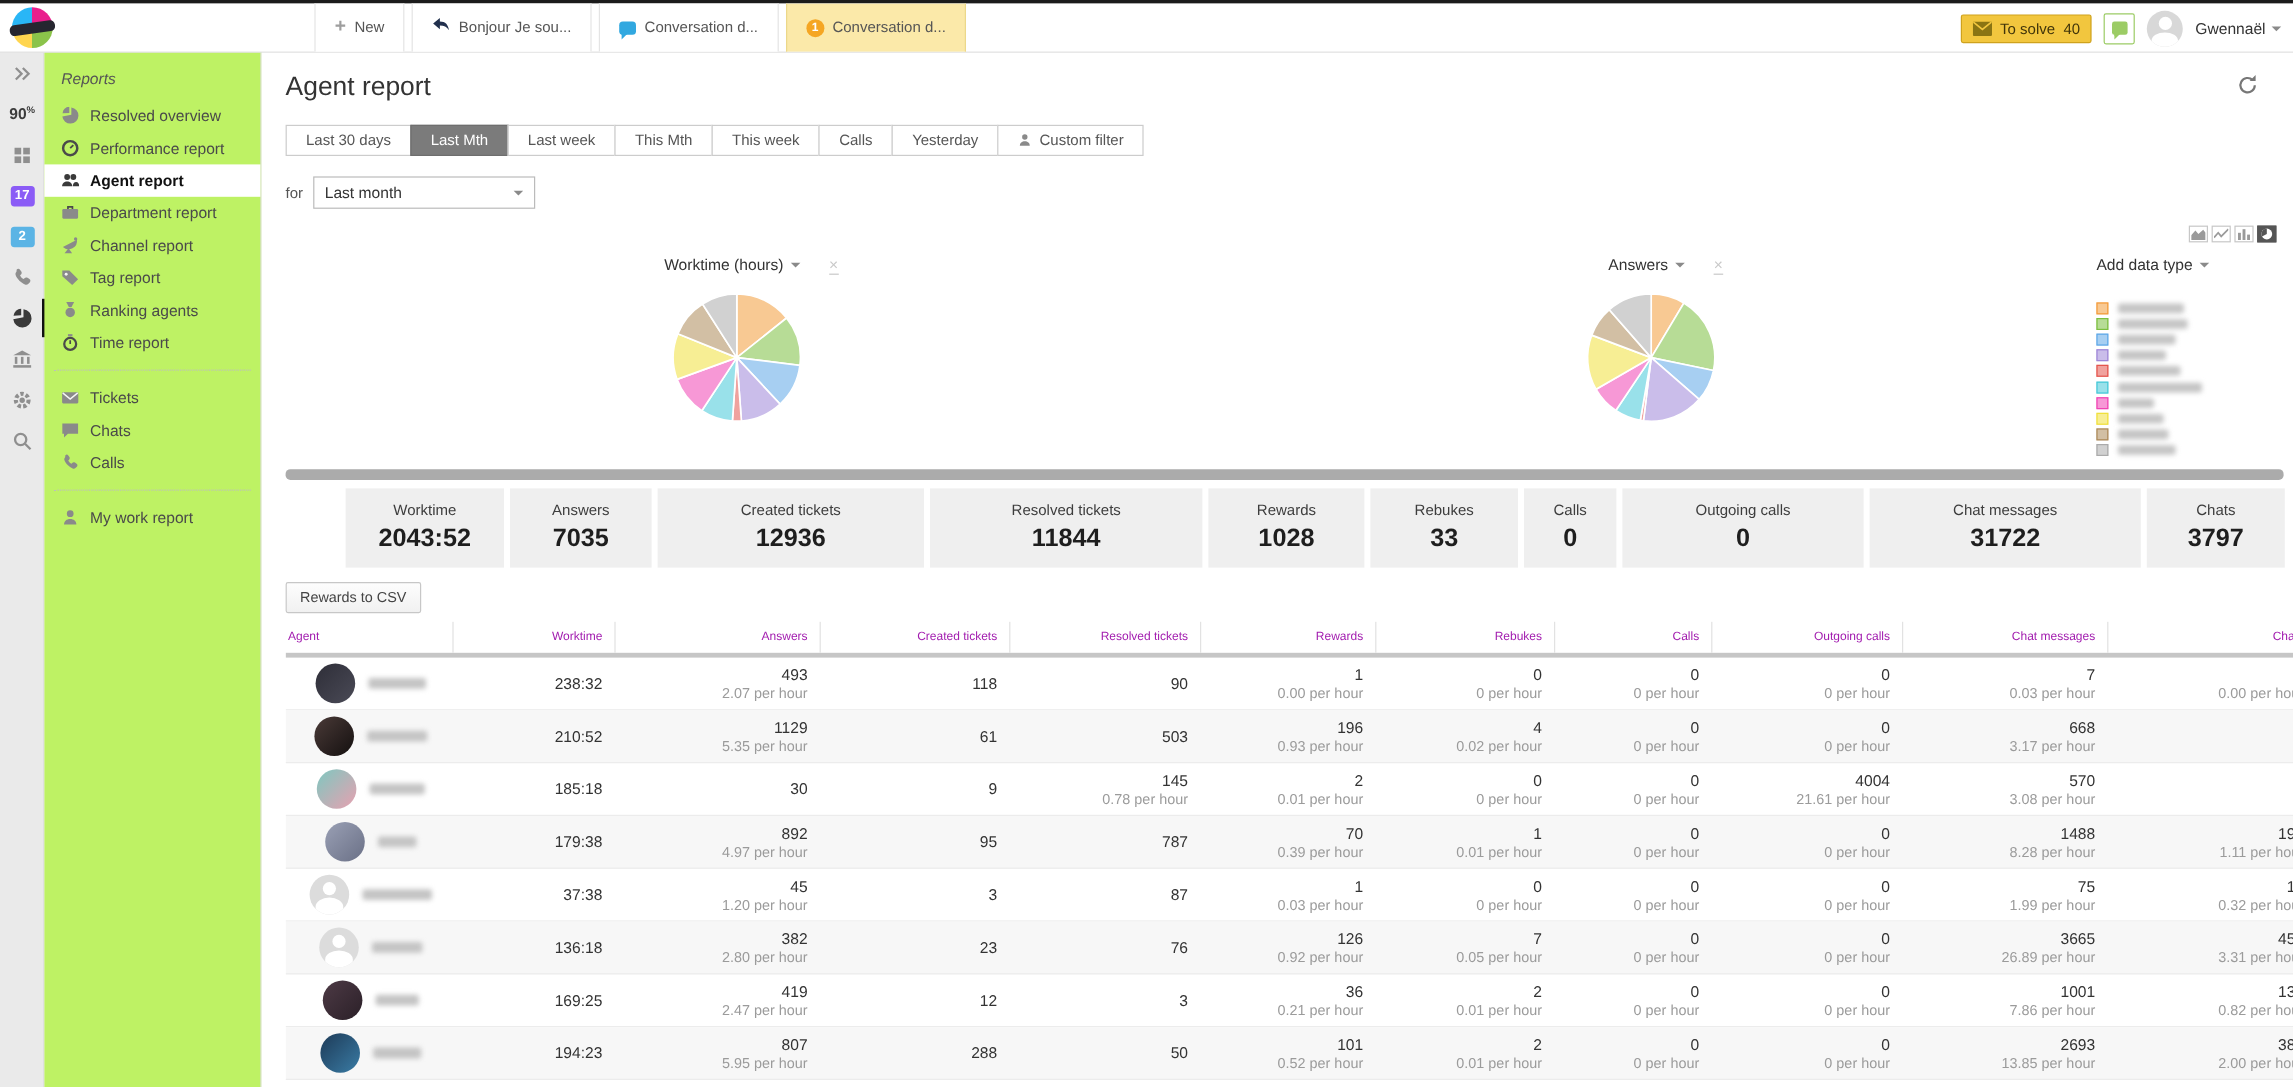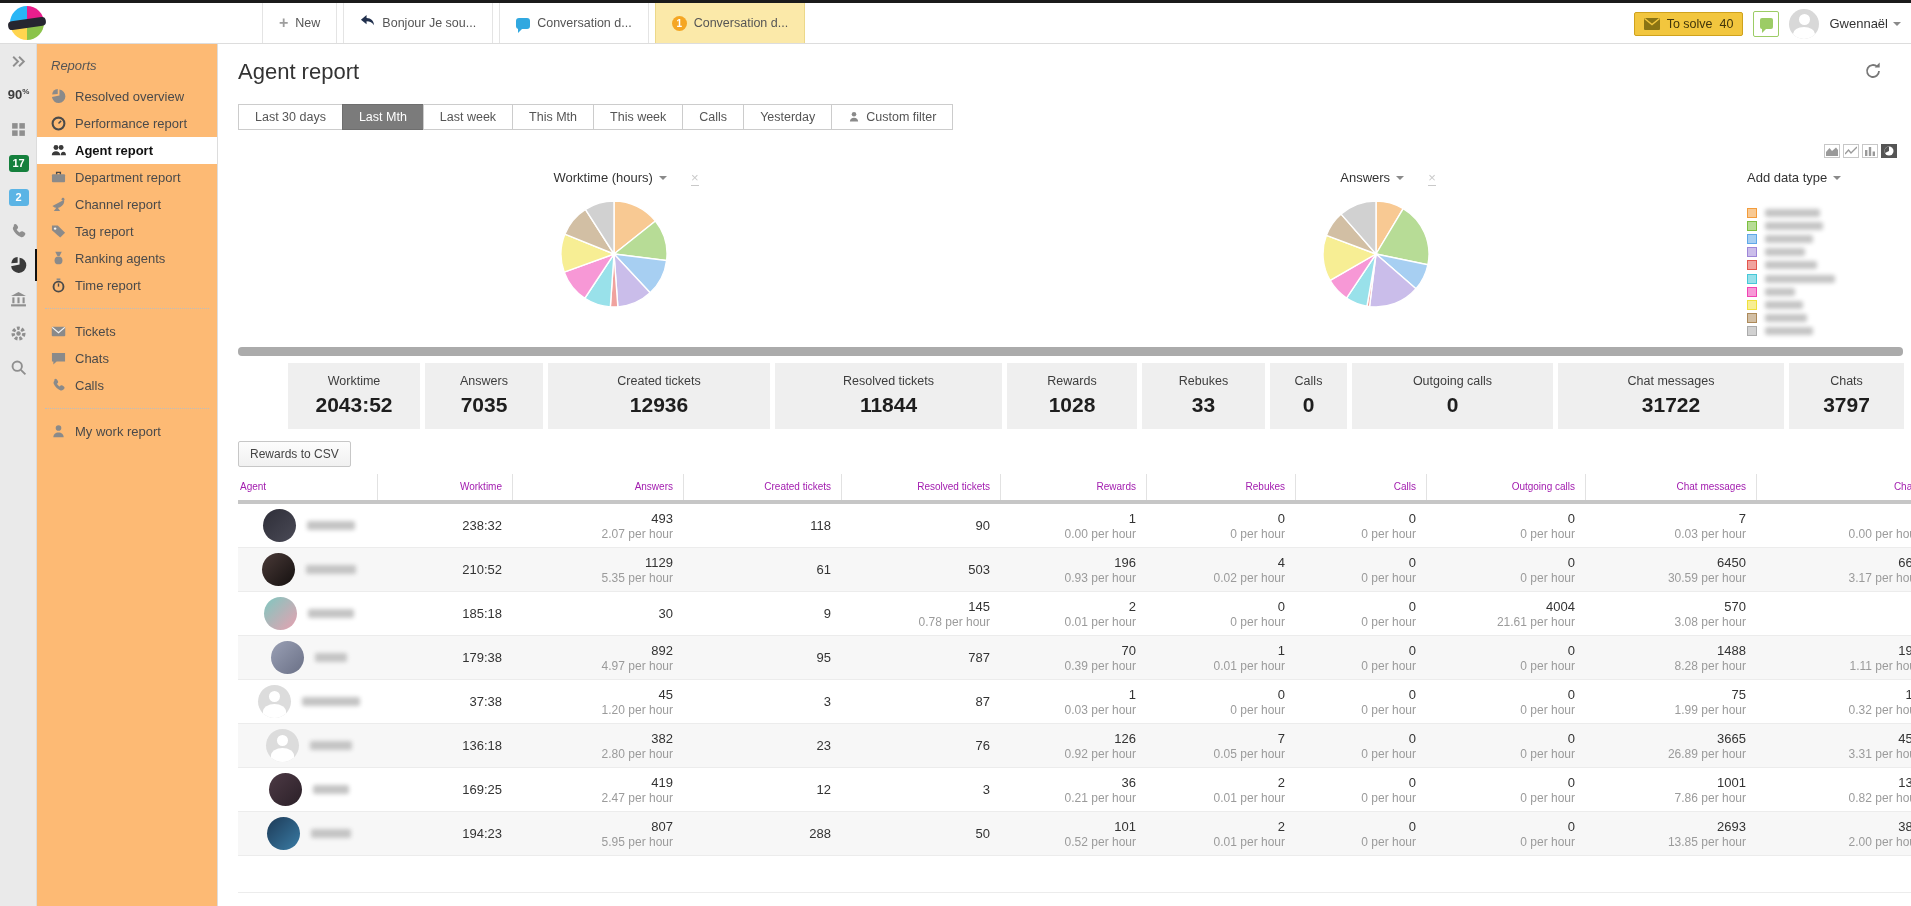--- a/index.html
+++ b/index.html
@@ -36,21 +36,21 @@
   .iconbar { position:absolute; left:0; top:44px; bottom:0; width:37px; background:#eaeaea; border-right:1px solid #dcdcdc; }
   .ib-item { width:37px; height:34px; display:flex; align-items:center; justify-content:center; color:#8f8f8f; cursor:pointer; position:relative; }
   .ib-item svg { width:17px; height:17px; fill:#8f8f8f; }
   .ib-item.active svg { fill:#3a3a3a; }
   .ib-item.active::after { content:""; position:absolute; right:-1px; top:1px; bottom:1px; width:3px; background:#111; }
   .ib-pct { font-size:13px; font-weight:bold; color:#3c3c3c; cursor:default; }
   .ib-pct sup { font-size:8px; }
   .ib-badge { width:20px; height:17px; border-radius:3px; color:#fff; font-size:11px; font-weight:bold; display:flex; align-items:center; justify-content:center; cursor:pointer; }
 
   
-  .sidepanel { position:absolute; left:37px; top:44px; bottom:0; width:181px; background:#fdba74; border-right:1px solid #ddd; padding:10px 0; }
+  .sidepanel { position:absolute; left:37px; top:44px; bottom:0; width:181px; background:#bef264; border-right:1px solid #ddd; padding:10px 0; }
   .sp-header { font-style:italic; font-size:13px; color:#555; padding:4px 14px 10px; }
   .sp-item { display:flex; align-items:center; gap:9px; padding:6px 14px; font-size:13px; color:#4a4a4a; cursor:pointer; }
   .sp-item svg { width:15px; height:15px; fill:#8a8a8a; flex:0 0 auto; }
   .sp-item.active { font-weight:bold; color:#111; background:#fff; }
   .sp-item.active svg { fill:#3a3a3a; }
   .sp-divider { border-top:1px dotted #bdbdbd; margin:9px 8px; }
 
   
   .main { position:absolute; left:218px; top:44px; right:0; bottom:0; background:#fff; padding:0 0 0 20px; overflow:hidden; }
   .title-row { display:flex; align-items:center; justify-content:space-between; margin-top:15px; padding-right:26px; }
@@ -177,21 +177,21 @@
       <span style="display: inline-flex;">
         <svg viewBox="0 0 16 16">
           <rect x="2" y="2" width="5.2" height="5.2"></rect>
           <rect x="8.8" y="2" width="5.2" height="5.2"></rect>
           <rect x="2" y="8.8" width="5.2" height="5.2"></rect>
           <rect x="8.8" y="8.8" width="5.2" height="5.2"></rect>
         </svg>
       </span>
     </div>
     <div class="ib-item">
-      <span class="ib-badge" style="background: #15803d;">17</span>
+      <span class="ib-badge" style="background: #8b5cf6;">17</span>
     </div>
     <div class="ib-item">
       <span class="ib-badge" style="background: rgb(91, 180, 229);">2</span>
     </div>
     <div class="ib-item">
       <span style="display: inline-flex;">
         <svg viewBox="0 0 16 16">
           <path d="M3.7 1.4c.8-.8 2-.7 2.6.2l1 1.5c.5.8.4 1.8-.3 2.4l-.7.6c.6 1.2 1.7 2.3 2.9 2.9l.6-.7c.6-.7 1.6-.8 2.4-.3l1.5 1c.9.6 1 1.8.2 2.6l-1 1c-.7.7-1.8 1-2.7.6C7.1 12 4 8.9 2.9 6c-.4-1-.1-2 .6-2.7z"></path>
         </svg>
       </span>
@@ -392,20 +392,27 @@
         <span style="display: inline-flex;">
           <svg viewBox="0 0 16 16">
             <circle cx="8" cy="4.3" r="3"></circle>
             <path d="M2.5 14c0-3.1 2.4-5 5.5-5s5.5 1.9 5.5 5z"></path>
           </svg>
         </span>
         <span>Custom filter</span>
       </button>
     </div>
 
+  <div class="for-row">
+    <span>for</span>
+    <div class="select-box">
+      <span>Last month</span>
+      <span class="caret-down"></span>
+    </div>
+  </div>
 
   <div class="chart-section">
     <div class="chart-type-icons">
       <span class="cti">
           <svg viewBox="0 0 12 10">
             <path d="M0 10V6l3.5-4 2.5 3 4-3.5L12 4v6z" fill="#9a9a9a"></path>
           </svg>
         </span>
       <span class="cti">
           <svg viewBox="0 0 12 10">
@@ -651,24 +658,20 @@
           </div>
           <div class="td">
             <span>0</span>
             <span class="rate">0 per hour</span>
           </div>
           <div class="td">
             <span>0</span>
             <span class="rate">0 per hour</span>
           </div>
           <div class="td">
-            <span>6450</span>
-            <span class="rate">30.59 per hour</span>
-          </div>
-          <div class="td">
             <span>668</span>
             <span class="rate">3.17 per hour</span>
           </div>
         </div>
         <div class="trow">
           <div class="td agent-cell">
             <span class="avatar" style="background: linear-gradient(135deg, rgb(126, 200, 192), rgb(232, 160, 176));"></span>
             <span class="redacted" style="width: 46px; height: 9px;"></span>
           </div>
           <div class="td">

